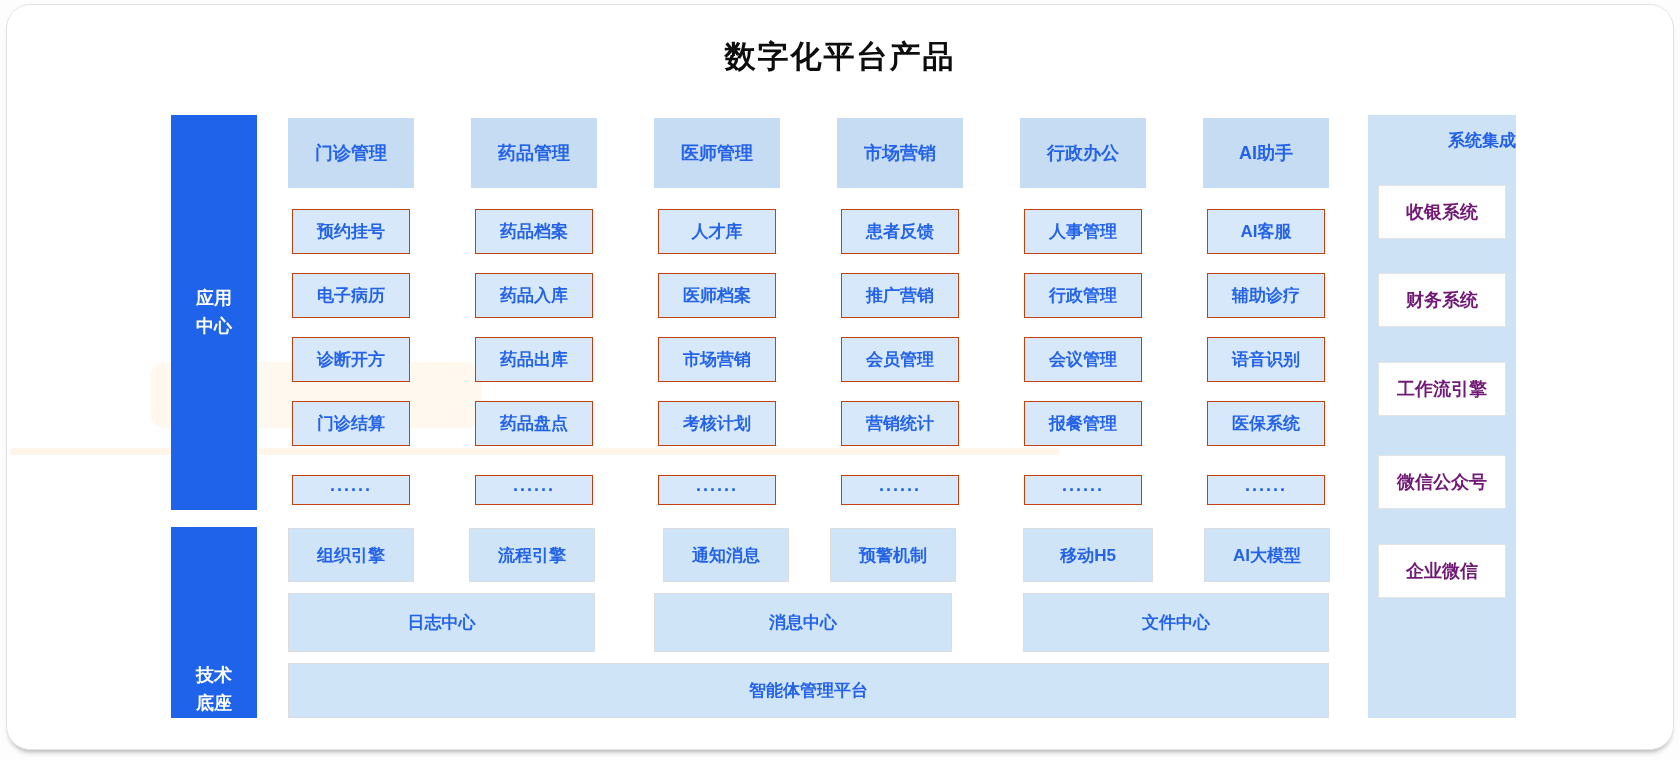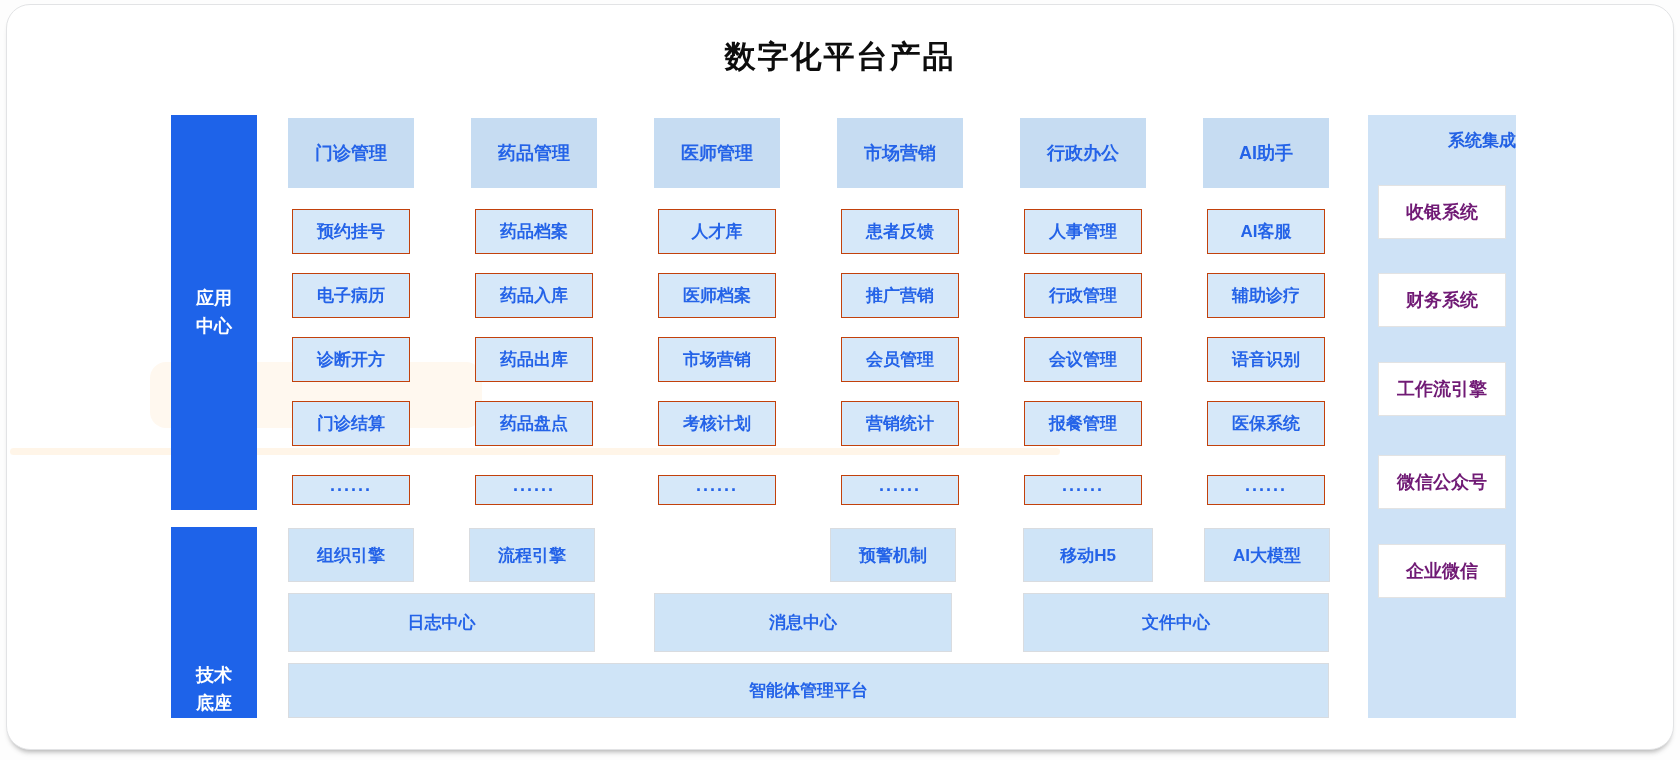--- a/index.html
+++ b/index.html
@@ -122,20 +122,21 @@
     <div class="ibox">辅助诊疗</div>
     <div class="ibox">语音识别</div>
     <div class="ibox">医保系统</div>
     <div class="ibox dots">
         <span class="dots-text">......</span>
       </div>
   </div>
 
   <div class="tbox" style="left:288px;top:528px;width:126px;height:54px">组织引擎</div>
   <div class="tbox" style="left:469px;top:528px;width:126px;height:54px">流程引擎</div>
+  <div class="tbox" style="left:663px;top:528px;width:126px;height:54px">通知消息</div>
   <div class="tbox" style="left:830px;top:528px;width:126px;height:54px">预警机制</div>
   <div class="tbox" style="left:1023px;top:528px;width:130px;height:54px">移动H5</div>
   <div class="tbox" style="left:1204px;top:528px;width:126px;height:54px">AI大模型</div>
 
   <div class="tbox" style="left:288px;top:593px;width:307px;height:59px">日志中心</div>
   <div class="tbox" style="left:654px;top:593px;width:298px;height:59px">消息中心</div>
   <div class="tbox" style="left:1023px;top:593px;width:306px;height:59px">文件中心</div>
 
   <div class="tbox" style="left:288px;top:663px;width:1041px;height:55px">智能体管理平台</div>
 

